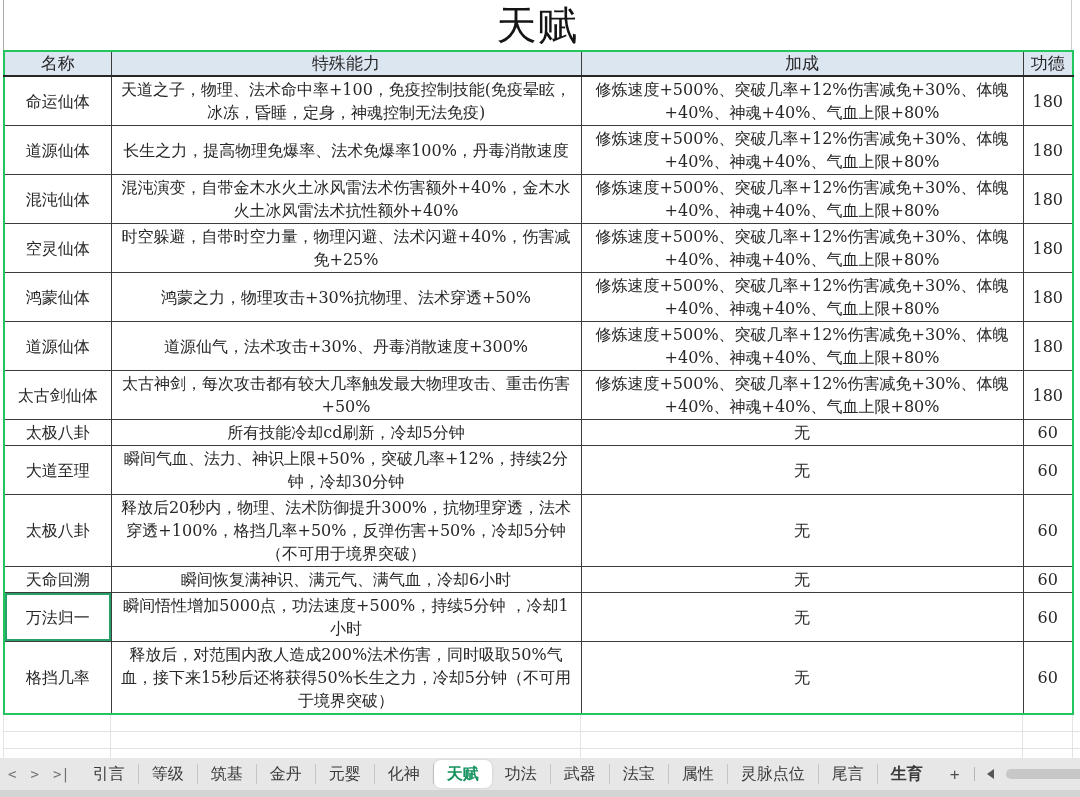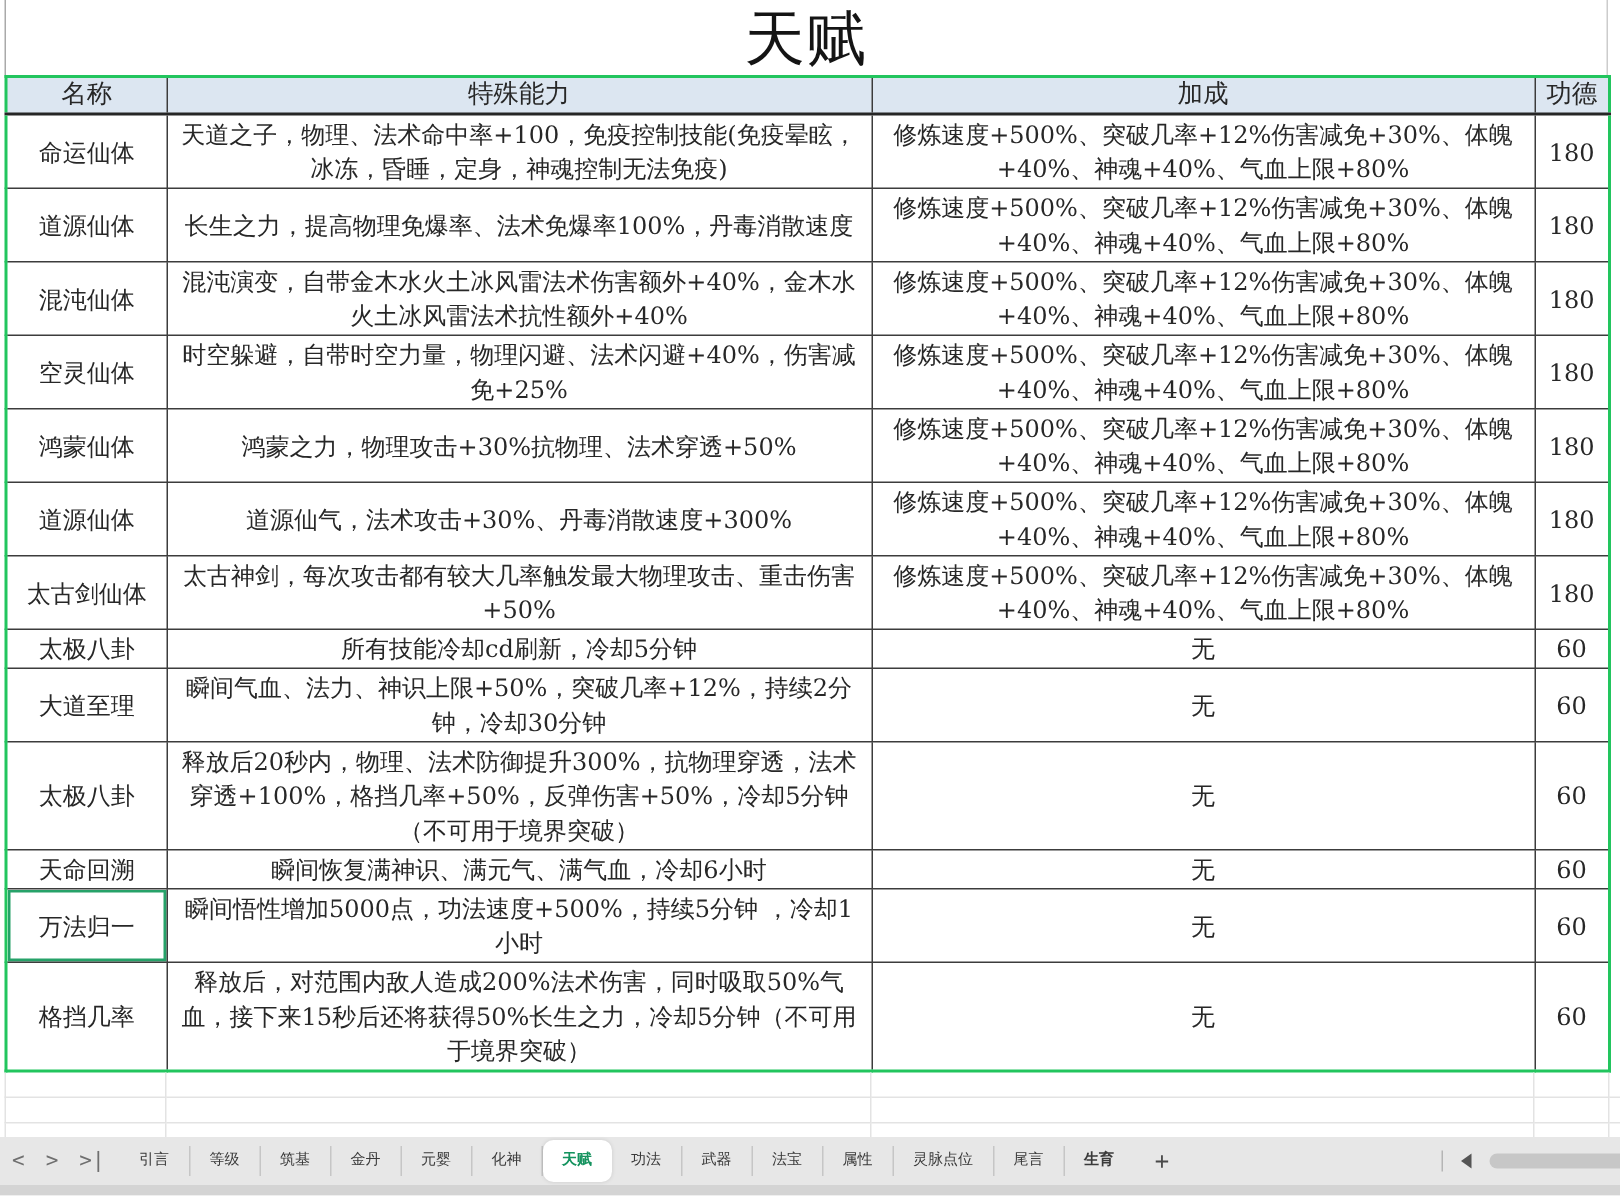--- a/index.html
+++ b/index.html
@@ -38,21 +38,21 @@
     background:var(--tabbar-bg,#e7e7e7);
     font-family:"Liberation Sans","DejaVu Sans",sans-serif;
   }
   .tabbar-inner{height:32px;display:flex;align-items:center;}
   .tabbar-bottom{height:7px;background:#d4d4d4;}
   .nav-btns{display:flex;align-items:center;gap:14px;padding:0 10px 0 8px;color:#6f6f6f;
     font-size:14px;font-family:"DejaVu Sans Mono",monospace;}
   .nav-btn{cursor:default;line-height:1;}
   .tabs{display:flex;align-items:center;height:32px;}
   .tab{
-    padding:0 13px;font-size:10px;color:#3a3a3a;height:20px;line-height:20px;
+    padding:0 13px;font-size:16px;color:#3a3a3a;height:20px;line-height:20px;
     border-right:1px solid #c6c6c6;white-space:nowrap;
   }
   .tab:last-of-type{border-right:none;font-weight:bold;}
   .tab.active{
     background:#ffffff;color:var(--active-green,#15935f);font-weight:bold;
     height:28px;line-height:28px;border-radius:7px;border-right:none;
     box-shadow:0 0 3px rgba(0,0,0,0.12);
   }
   .tab.active + .tab{border-left:none;}
   .add-tab{padding:0 14px;font-size:17px;color:#4a4a4a;line-height:1;}

